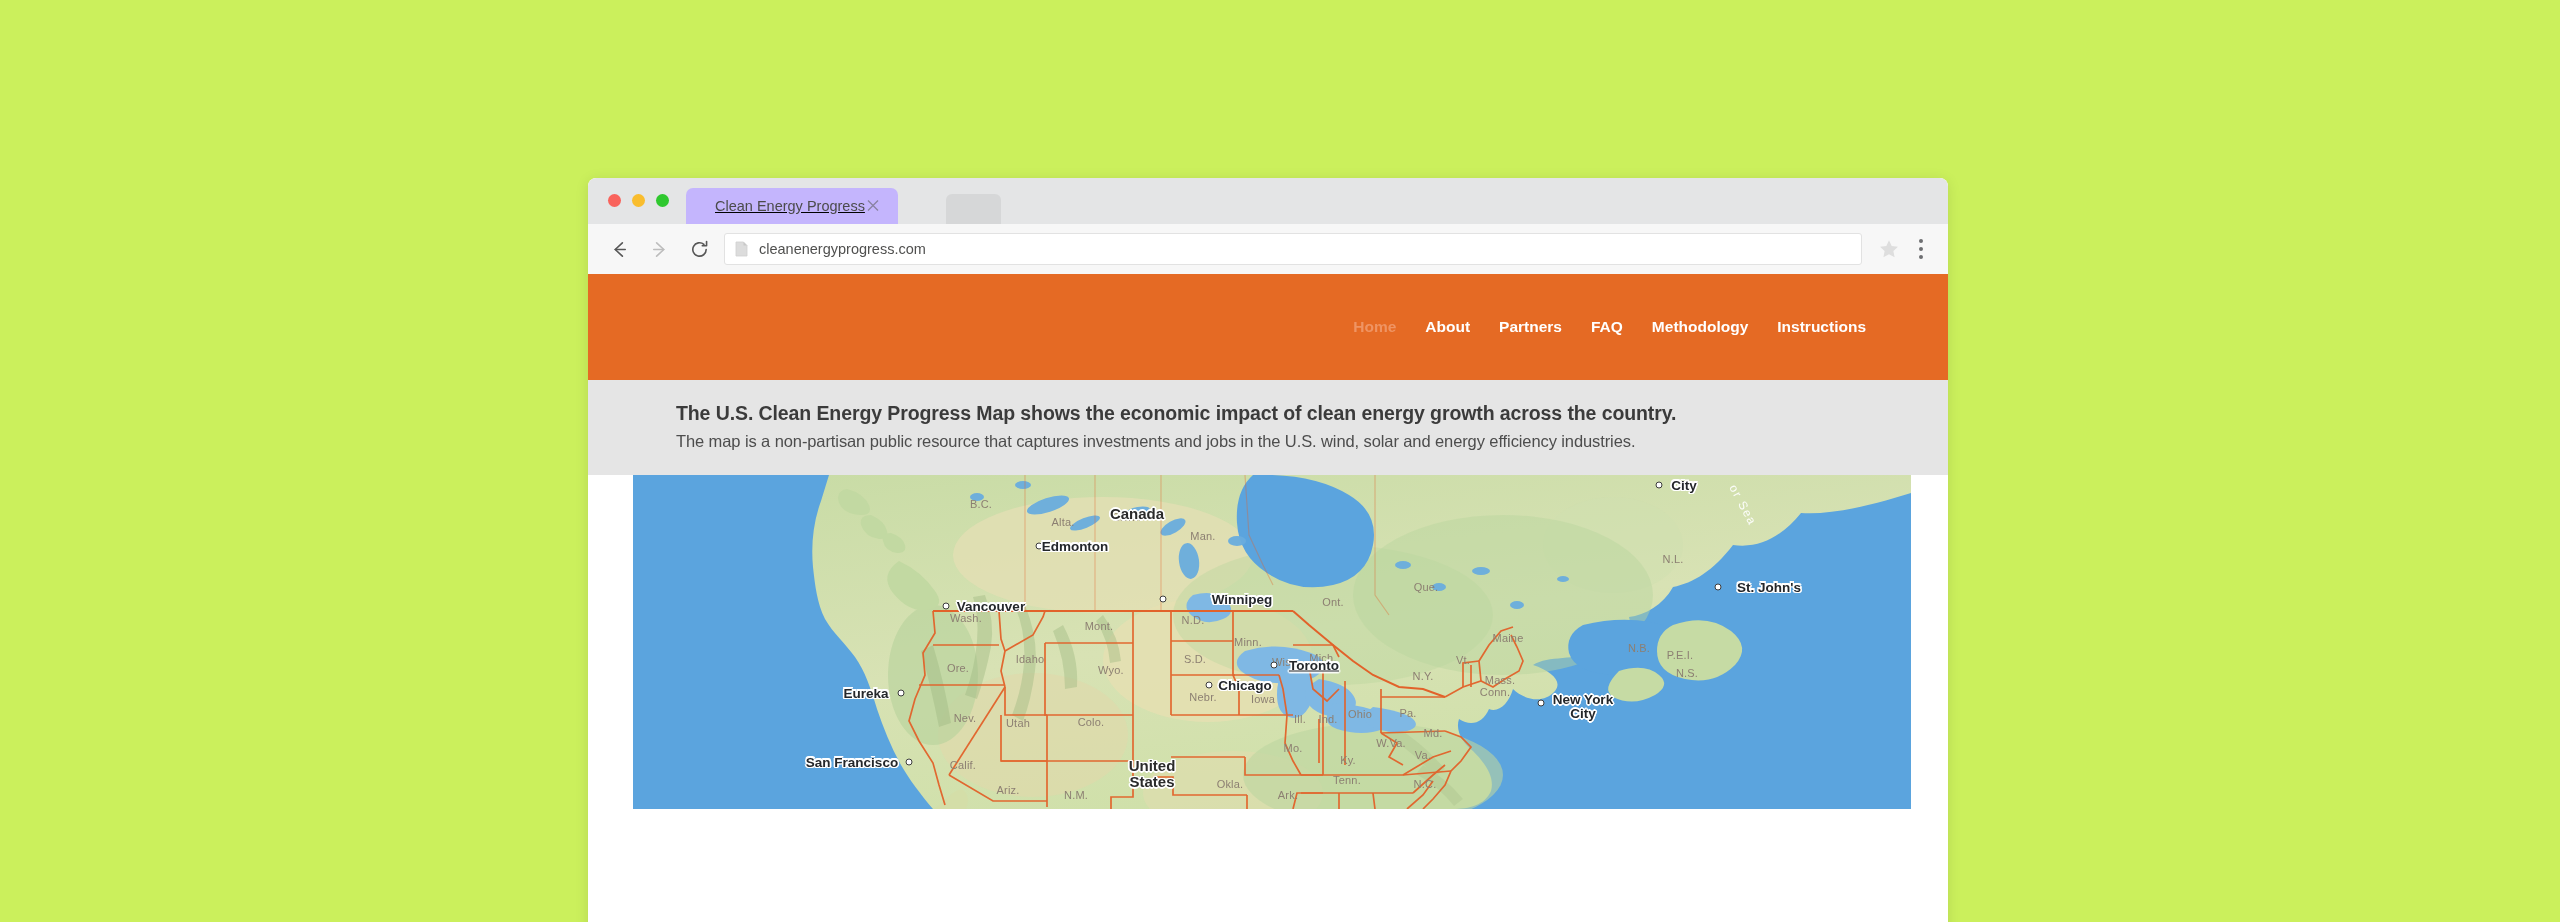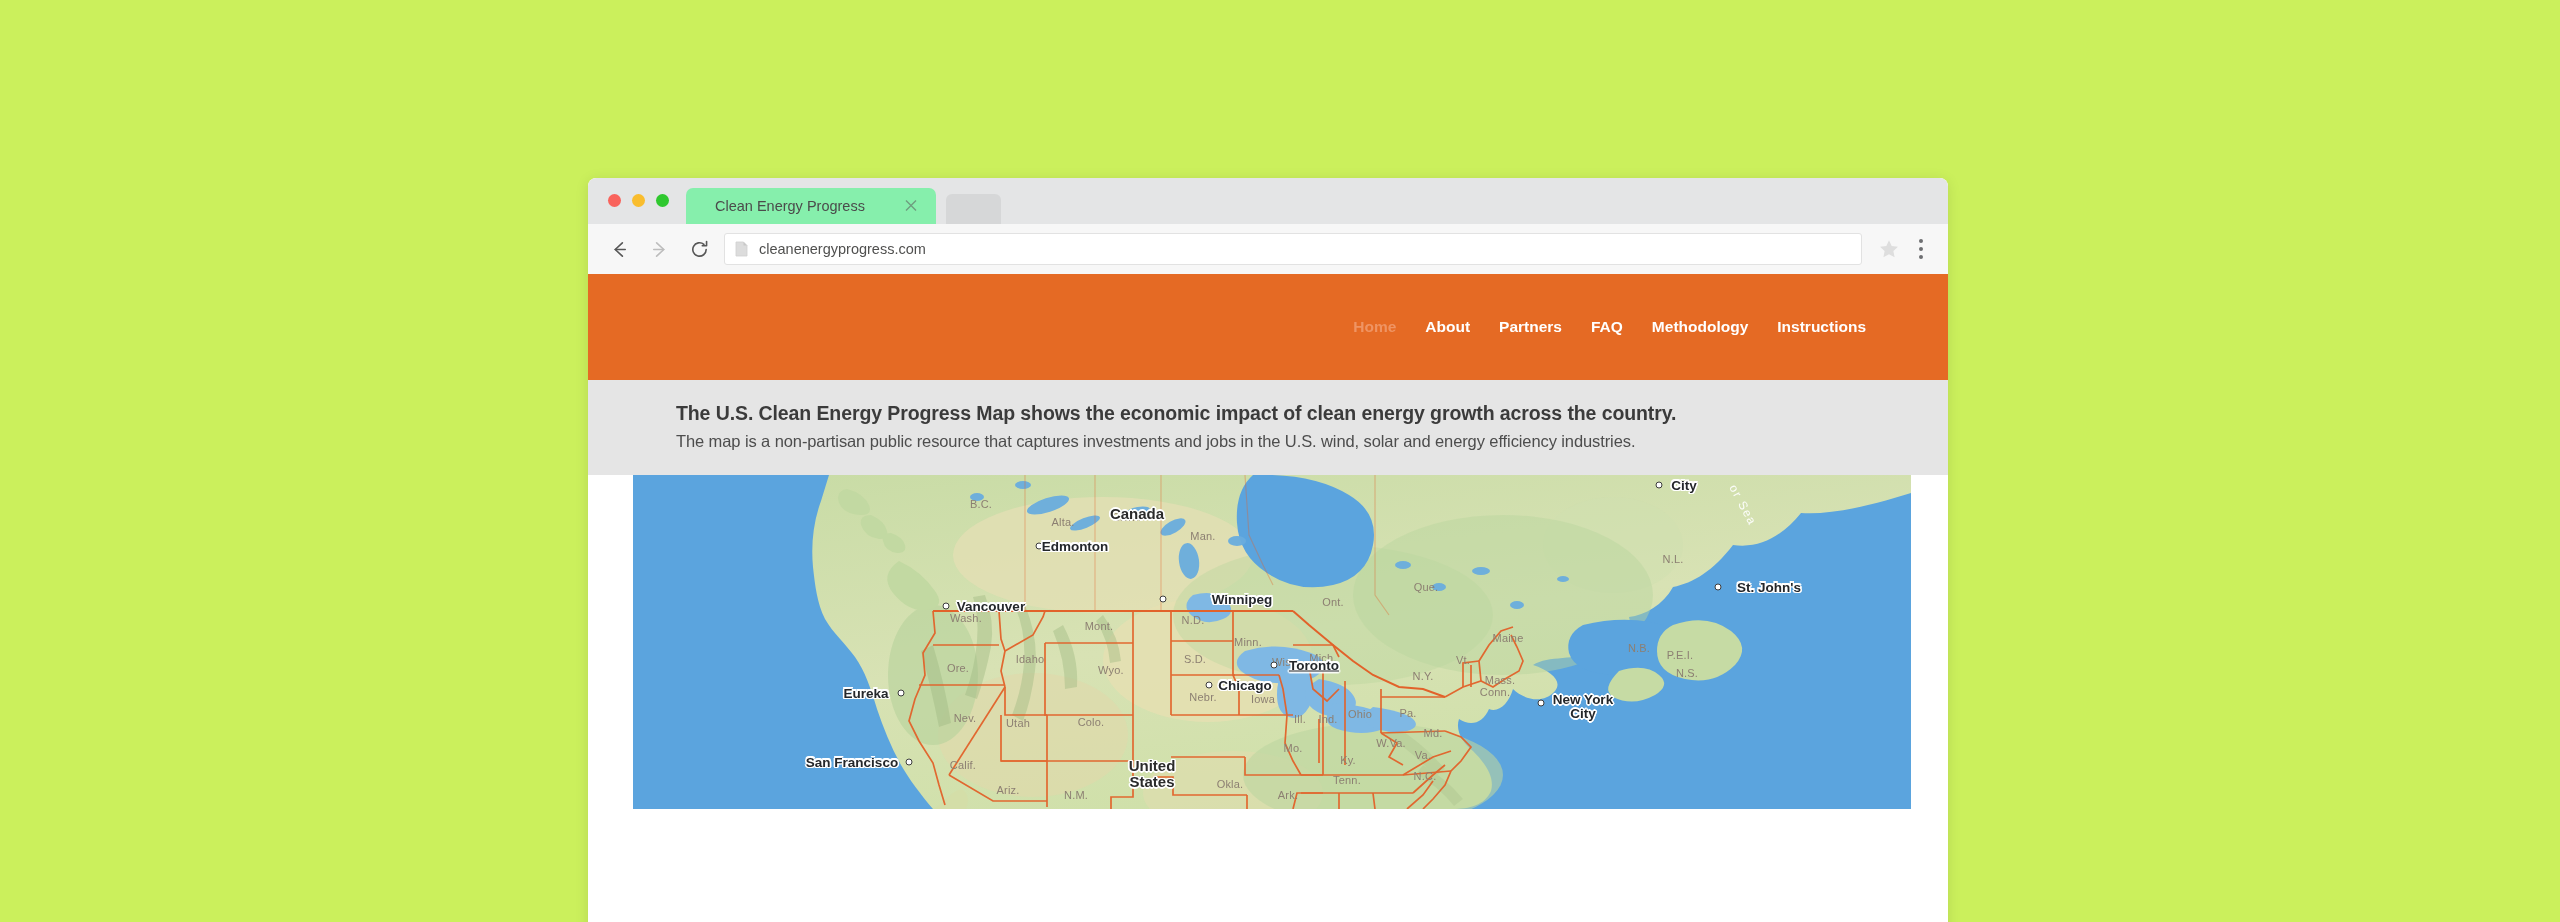--- a/index.html
+++ b/index.html
@@ -23,23 +23,23 @@
     position:relative;height:46px;background:#e4e5e6;
     border-radius:8px 8px 0 0;
   }
   .lights{position:absolute;left:20px;top:16px;display:flex;gap:11px;}
   .light{width:13px;height:13px;border-radius:50%;}
   .l-red{background:#f9635c;}
   .l-yellow{background:#f9bd2e;}
   .l-green{background:#2fc82f;}
 
   .tab{
-    position:absolute;left:98px;top:10px;width:250px;height:36px;
-    background:#86efac;border-radius:7px 7px 0 0;
-    display:flex;align-items:center;
+    position:absolute;left:98px;top:10px;width:212px;height:36px;
+    background:#c4b5fd;border-radius:7px 7px 0 0;
+    display:flex;align-items:center;text-decoration:underline;
   }
   .tab-title{
     margin-left:29px;font-size:14.5px;color:#4b4b4b;
     white-space:nowrap;overflow:hidden;text-overflow:ellipsis;max-width:170px;
   }
   .tab-close{
     position:absolute;right:17px;top:50%;transform:translateY(-50%);
     width:15px;height:15px;opacity:.55;
   }
   .tab-close svg{display:block;}
@@ -493,21 +493,21 @@
             <div class="mlabel lbl-state" style="left: 375px; top: 315px;">Ariz.</div>
             <div class="mlabel lbl-state" style="left: 443px; top: 320px;">N.M.</div>
             <div class="mlabel lbl-state" style="left: 660px; top: 273px;">Mo.</div>
             <div class="mlabel lbl-state" style="left: 715px; top: 285px;">Ky.</div>
             <div class="mlabel lbl-state" style="left: 758px; top: 268px;">W.Va.</div>
             <div class="mlabel lbl-state" style="left: 790px; top: 280px;">Va.</div>
             <div class="mlabel lbl-state" style="left: 800px; top: 258px;">Md.</div>
             <div class="mlabel lbl-state" style="left: 597px; top: 309px;">Okla.</div>
             <div class="mlabel lbl-state" style="left: 655px; top: 320px;">Ark.</div>
             <div class="mlabel lbl-state" style="left: 714px; top: 305px;">Tenn.</div>
-            <div class="mlabel lbl-state" style="left: 792px; top: 301px; text-align: center;">N.C.</div>
+            <div class="mlabel lbl-state" style="left: 792px; top: 309px; text-align: center;">N.C.</div>
             <div class="mlabel lbl-water" style="left: 1110px; top: 30px; transform: translate(-50%, -50%) rotate(62deg);">or Sea</div>
             <div class="mlabel lbl-country" style="left: 465px; top: 39px; margin-left: 39px;">Canada</div>
             <div class="mlabel lbl-country" style="left: 519px; top: 299px;">United<br>States</div>
             <div class="city-dot" style="left: 406px; top: 71px;"></div>
             <div class="mlabel lbl-city" style="left: 442px; top: 71px;">Edmonton</div>
             <div class="city-dot" style="left: 530px; top: 124px;"></div>
             <div class="mlabel lbl-city" style="left: 570px; top: 124px; margin-left: 39px;">Winnipeg</div>
             <div class="city-dot" style="left: 313px; top: 131px;"></div>
             <div class="mlabel lbl-city" style="left: 358px; top: 131px;">Vancouver</div>
             <div class="city-dot" style="left: 1026px; top: 10px;"></div>

